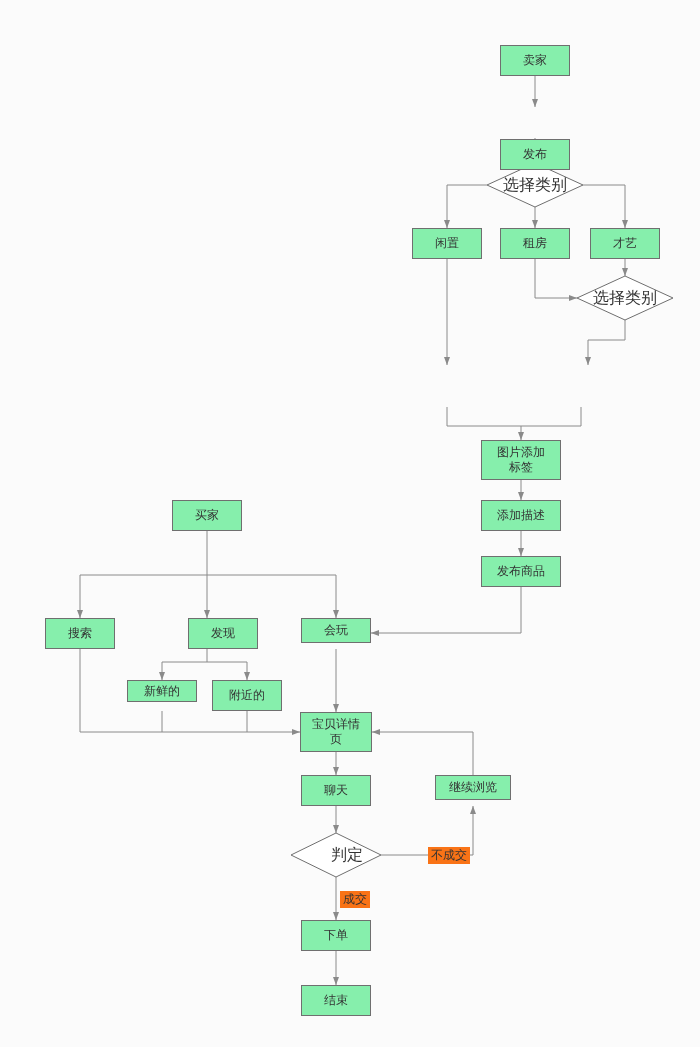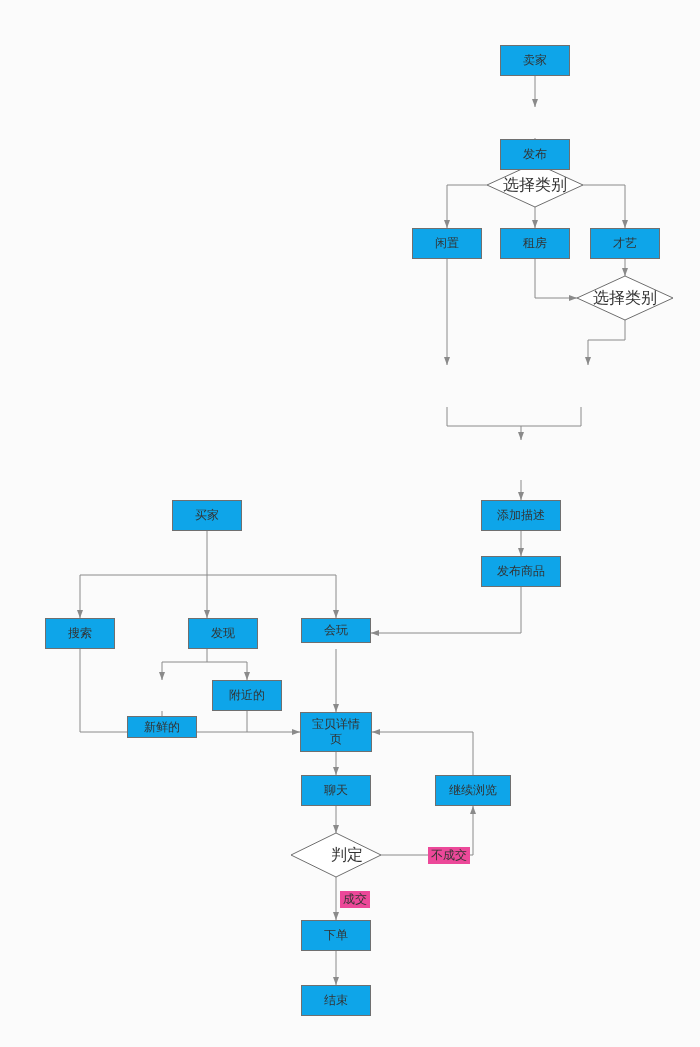--- a/index.html
+++ b/index.html
@@ -26,21 +26,21 @@
     stroke-width: 1;
   }
   .shape {
     fill: #ffffff;
     stroke: #6f6f6f;
     stroke-width: 1;
   }
   .node {
     position: absolute;
     box-sizing: border-box;
-    background: #0ea5e9;
+    background: #86efac;
     border: 1px solid #6f6f6f;
     color: #333333;
     font-size: 12px;
     line-height: 1.25;
     display: flex;
     align-items: center;
     justify-content: center;
     text-align: center;
     white-space: pre-line;
     padding: 10px 3px;
@@ -52,21 +52,21 @@
     text-align: center;
     display: flex;
     align-items: center;
     justify-content: center;
     white-space: nowrap;
   }
   .edge-label {
     position: absolute;
     color: #333333;
     font-size: 12px;
-    background: #ec4899;
+    background: #f97316;
     padding: 0 3px;
     white-space: nowrap;
   }
 </style>
 </head>
 <body>
 
 <div class="canvas">
 
   <svg class="wires" viewBox="0 0 700 1047" xmlns="http://www.w3.org/2000/svg">
@@ -114,32 +114,34 @@
     <polygon class="shape" points="535,163 583,185 535,207 487,185"></polygon>
     <polygon class="shape" points="625,276 673,298 625,320 577,298"></polygon>
     <polygon class="shape" points="336,833 381,855 336,877 291,855"></polygon>
   </svg>
 
   <div class="node" style="left:500px; top:45px; width:70px; height:31px;">卖家</div>
   <div class="node" style="left:500px; top:107px; width:70px; height:31px;margin-top:32px;">发布</div>
   <div class="node" style="left:412px; top:228px; width:70px; height:31px;">闲置</div>
   <div class="node" style="left:500px; top:228px; width:70px; height:31px;">租房</div>
   <div class="node" style="left:590px; top:228px; width:70px; height:31px;">才艺</div>
+  <div class="node" style="left:481px; top:440px; width:80px; height:40px;">图片添加
+标签</div>
   <div class="node" style="left:481px; top:500px; width:80px; height:31px;">添加描述</div>
   <div class="node" style="left:481px; top:556px; width:80px; height:31px;">发布商品</div>
   <div class="node" style="left:172px; top:500px; width:70px; height:31px;">买家</div>
   <div class="node" style="left:45px; top:618px; width:70px; height:31px;">搜索</div>
   <div class="node" style="left:172px; top:618px; width:70px; height:31px;margin-left:16px;">发现</div>
   <div class="node" style="left:301px; top:618px; width:70px; height:25px;">会玩</div>
-  <div class="node" style="left:127px; top:716px; width:70px; height:20px;">新鲜的</div>
+  <div class="node" style="left:127px; top:680px; width:70px; height:20px;">新鲜的</div>
   <div class="node" style="left:212px; top:680px; width:70px; height:31px;">附近的</div>
   <div class="node" style="left:300px; top:712px; width:72px; height:40px;">宝贝详情
 页</div>
   <div class="node" style="left:301px; top:775px; width:70px; height:31px;">聊天</div>
-  <div class="node" style="left:435px; top:775px; width:76px; height:31px;">继续浏览</div>
+  <div class="node" style="left:435px; top:775px; width:76px; height:25px;">继续浏览</div>
   <div class="node" style="left:301px; top:920px; width:70px; height:31px;">下单</div>
   <div class="node" style="left:301px; top:985px; width:70px; height:31px;">结束</div>
 
   <div class="diamond-label" style="left:487px; top:174px; width:96px; height:22px;">选择类别</div>
   <div class="diamond-label" style="left:577px; top:287px; width:96px; height:22px;">选择类别</div>
   <div class="diamond-label" style="left:302px; top:844px; width:90px; height:22px;">判定</div>
 
   <div class="edge-label" style="left:428px; top:847px;">不成交</div>
   <div class="edge-label" style="left:340px; top:891px;">成交</div>
 

